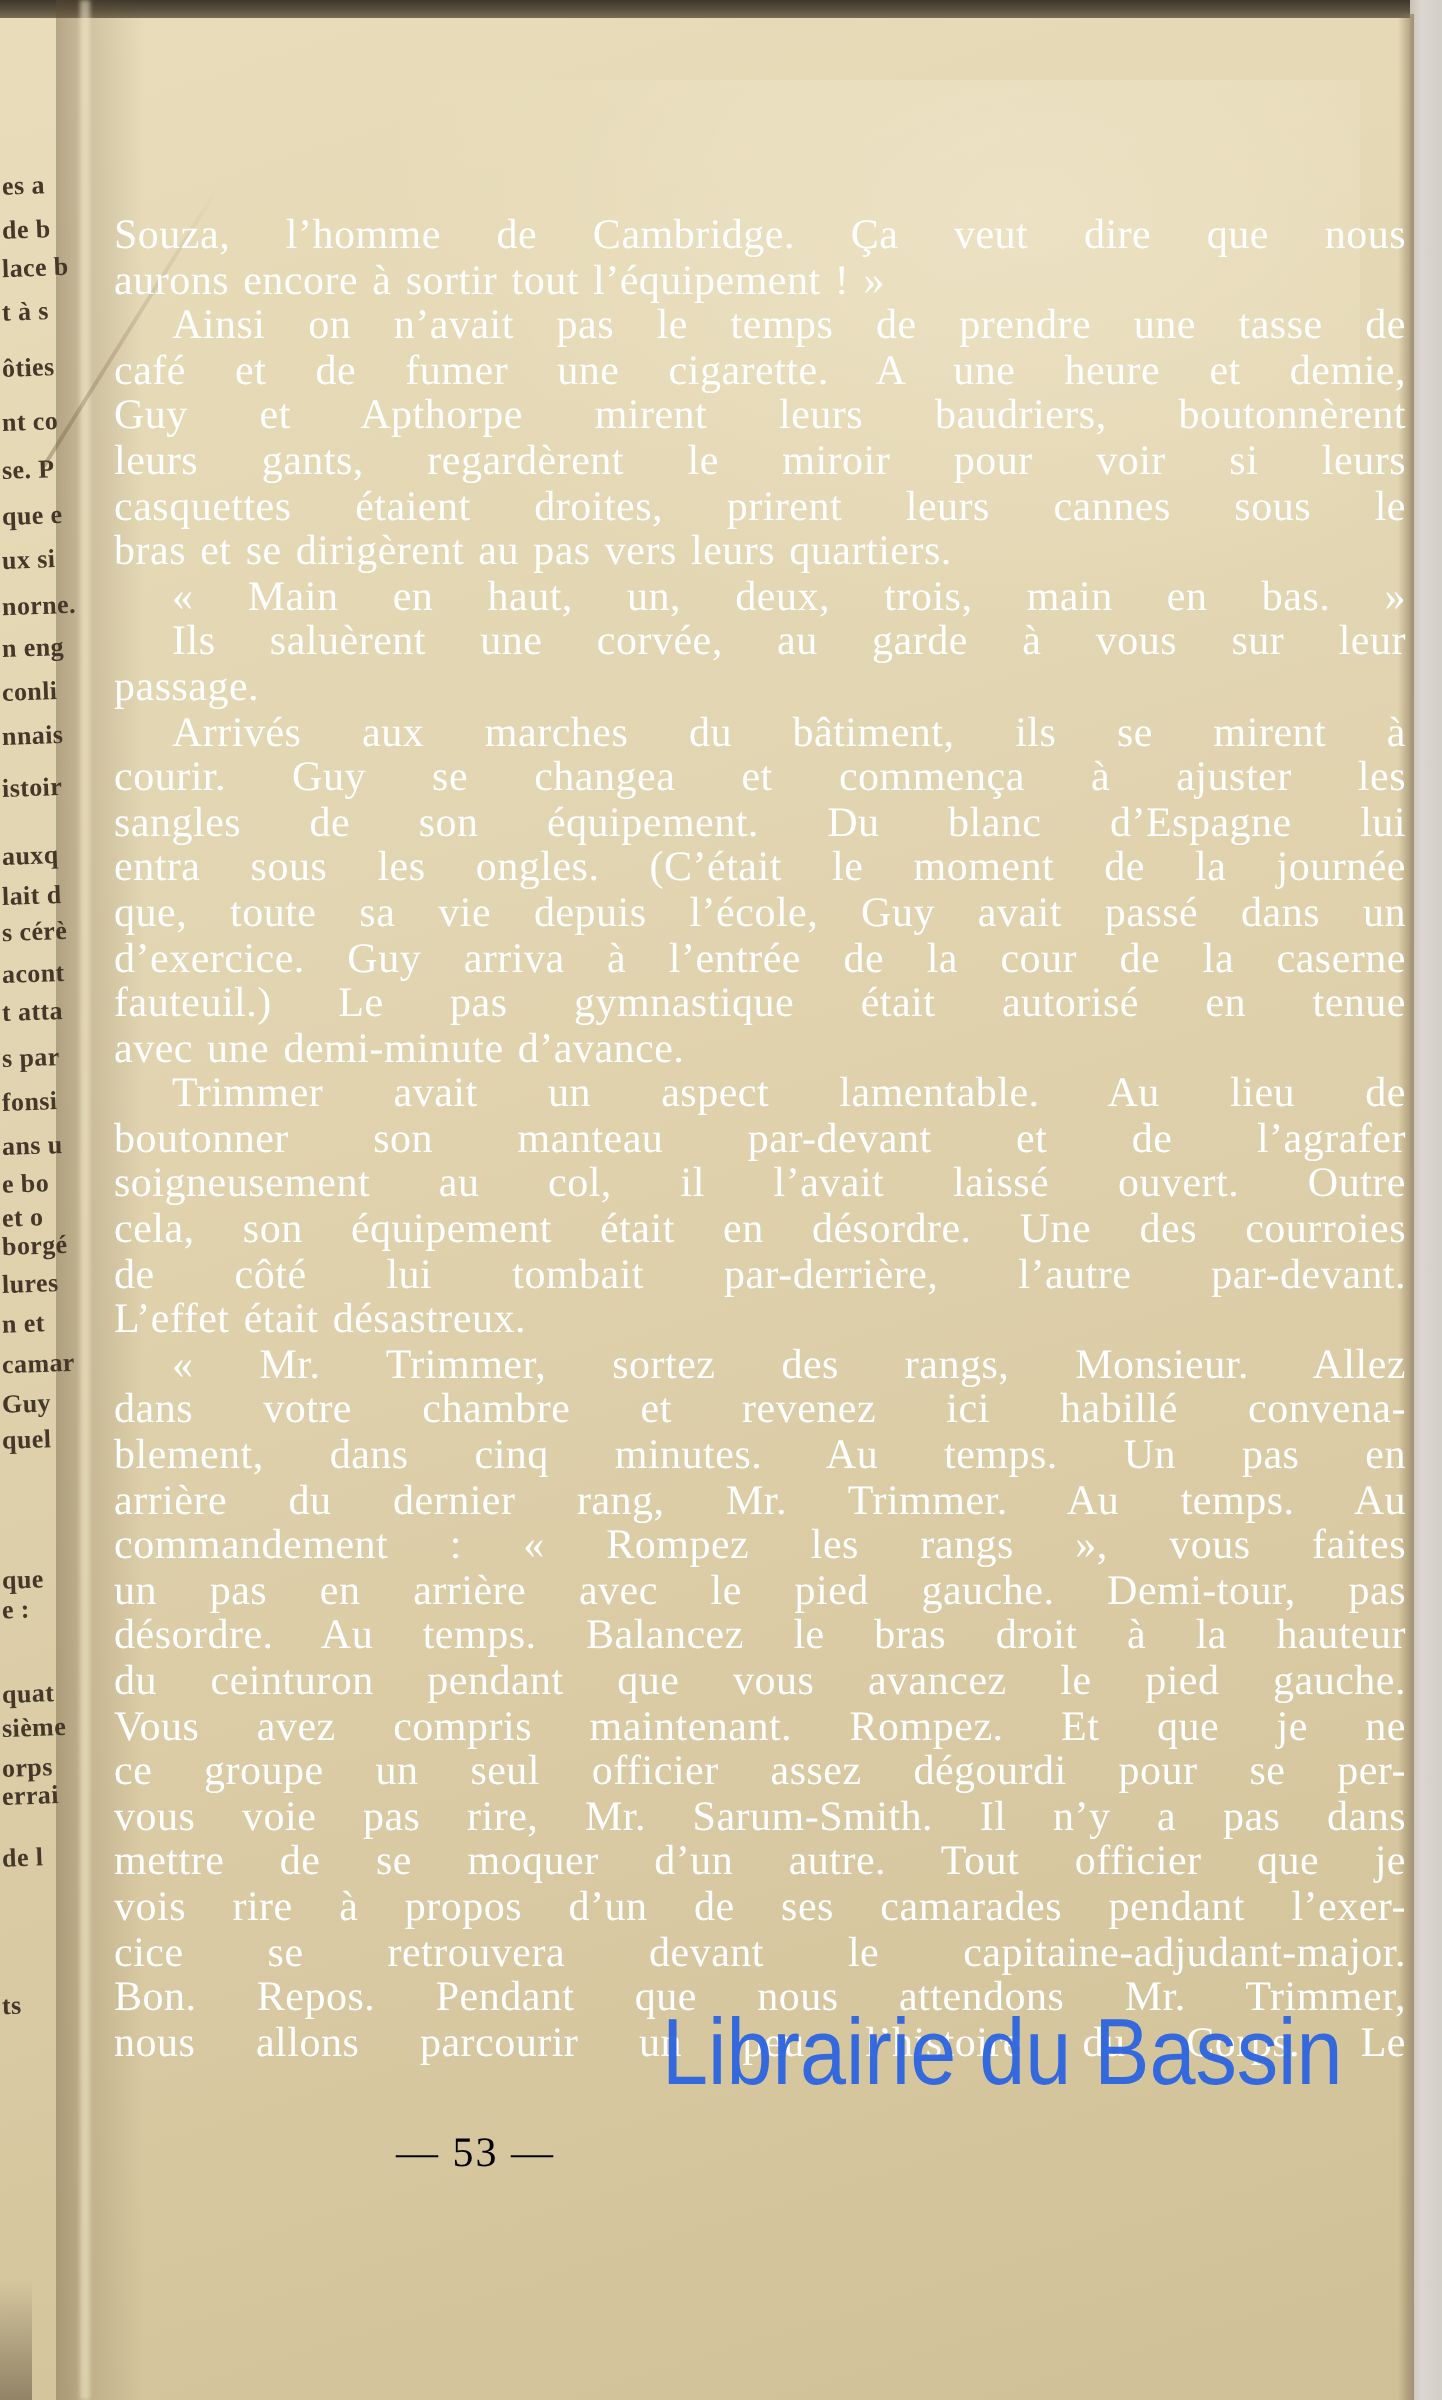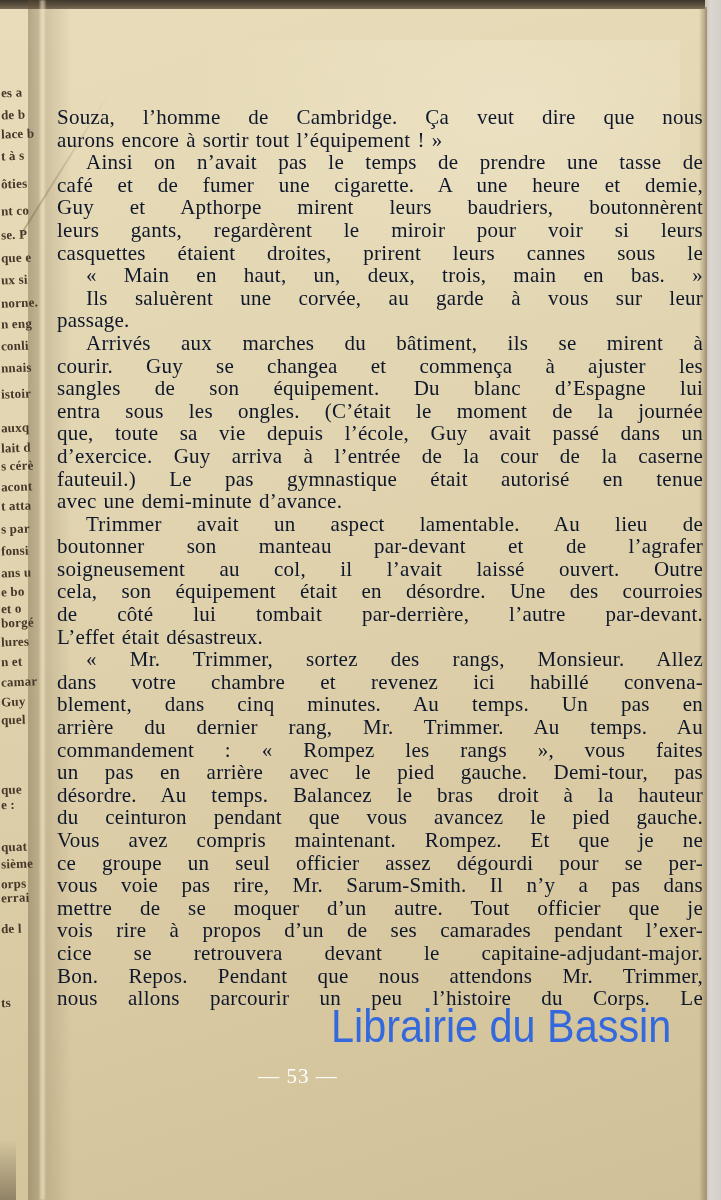--- a/index.html
+++ b/index.html
@@ -28,27 +28,27 @@
   .bottom-left-dark{position:absolute;left:0;top:1140px;width:16px;height:60px;
          background:linear-gradient(180deg,rgba(90,76,56,0),rgba(90,76,56,.55));}
   .soft-wrinkle{position:absolute;left:120px;top:40px;width:560px;height:330px;
          background:radial-gradient(ellipse at 70% 20%,rgba(255,250,230,.28) 0%,rgba(255,250,230,0) 60%);}
   
   .spine-strip{position:absolute;left:0;top:60px;width:46px;height:1080px;overflow:hidden;}
   .frag{position:absolute;left:1px;white-space:nowrap;font-size:13px;font-weight:bold;
         color:#453729;letter-spacing:.2px;transform:rotate(-2deg);}
   
   .text-block{position:absolute;left:57px;top:106px;width:646px;
-        color:#0f172a;font-size:21px;line-height:22.6px;
+        color:#ffffff;font-size:21px;line-height:22.6px;
         letter-spacing:.25px;word-spacing:1.6px;}
   .line{text-align:justify;text-align-last:justify;height:22.6px;overflow:visible;}
   .line.end{text-align-last:left;}
   .line.indent{text-indent:29px;}
-  .folio{position:absolute;left:198px;top:1064px;width:200px;text-align:center;
-        color:#ffffff;font-size:21px;letter-spacing:1px;}
+  .folio{position:absolute;left:198px;top:1064px;width:200px;
+        color:#000000;font-size:21px;letter-spacing:1px;}
   
   .watermark{position:absolute;left:331px;top:998px;
         font-family:"Liberation Sans","DejaVu Sans",sans-serif;
         font-size:47px;font-weight:normal;color:rgba(43,99,224,.95);
         white-space:nowrap;transform:scaleX(.88);transform-origin:left top;
         letter-spacing:0;}
 </style>
 </head>
 <body>
 
@@ -105,20 +105,21 @@
     </div>
 
   <div class="text-block">
       <div class="line">Souza, l’homme de Cambridge. Ça veut dire que nous</div>
       <div class="line end">aurons encore à sortir tout l’équipement ! »</div>
       <div class="line indent">Ainsi on n’avait pas le temps de prendre une tasse de</div>
       <div class="line">café et de fumer une cigarette. A une heure et demie,</div>
       <div class="line">Guy et Apthorpe mirent leurs baudriers, boutonnèrent</div>
       <div class="line">leurs gants, regardèrent le miroir pour voir si leurs</div>
       <div class="line">casquettes étaient droites, prirent leurs cannes sous le</div>
+      <div class="line end">bras et se dirigèrent au pas vers leurs quartiers.</div>
       <div class="line indent">« Main en haut, un, deux, trois, main en bas. »</div>
       <div class="line indent">Ils saluèrent une corvée, au garde à vous sur leur</div>
       <div class="line end">passage.</div>
       <div class="line indent">Arrivés aux marches du bâtiment, ils se mirent à</div>
       <div class="line">courir. Guy se changea et commença à ajuster les</div>
       <div class="line">sangles de son équipement. Du blanc d’Espagne lui</div>
       <div class="line">entra sous les ongles. (C’était le moment de la journée</div>
       <div class="line">que, toute sa vie depuis l’école, Guy avait passé dans un</div>
       <div class="line">d’exercice. Guy arriva à l’entrée de la cour de la caserne</div>
       <div class="line">fauteuil.) Le pas gymnastique était autorisé en tenue</div>

